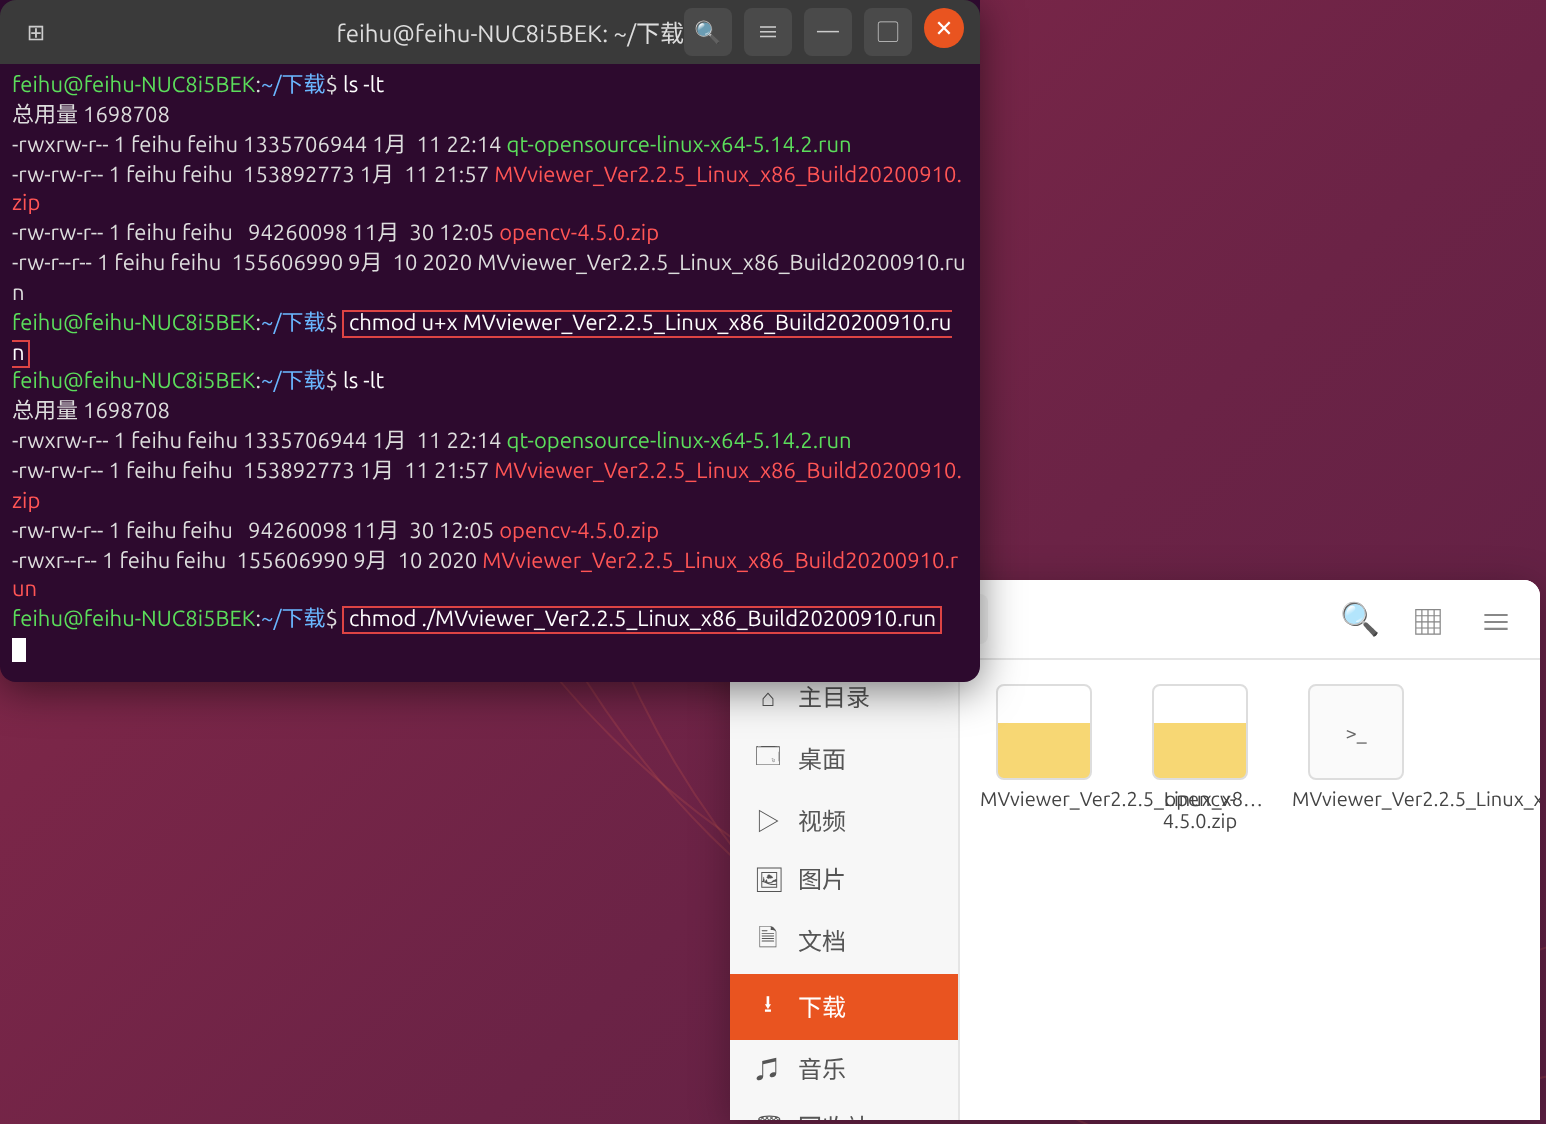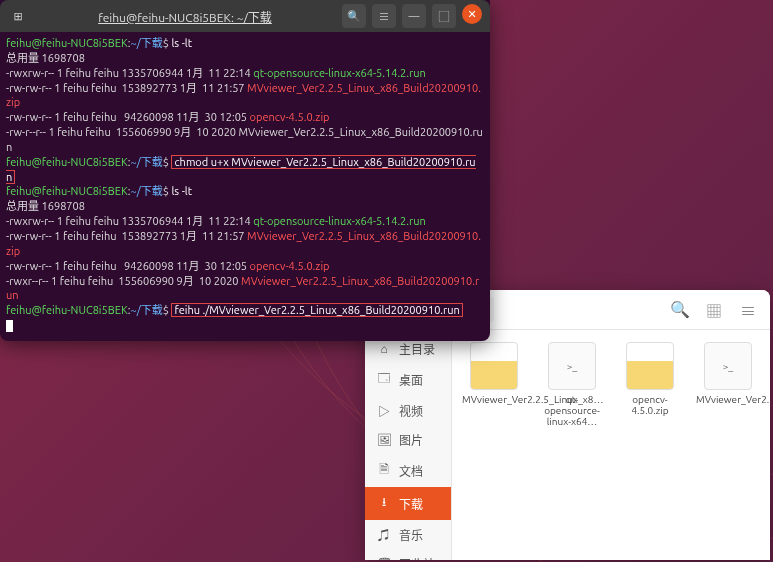--- a/index.html
+++ b/index.html
@@ -3,21 +3,21 @@
 <meta charset="utf-8">
 <style>
 * { margin:0; padding:0; box-sizing:border-box; font-family:"Ubuntu","Noto Sans CJK SC",sans-serif; }
 body { width:773px; height:562px; background:linear-gradient(135deg,#8a2a4a 0%,#7a2648 30%,#6b2346 60%,#5e2044 100%); position:relative; overflow:hidden; }
 .wave { position:absolute; width:900px; height:900px; border-radius:50%; border:1px solid rgba(255,120,80,.15); }
 .w1{top:-400px;right:-300px}.w2{top:-350px;right:-350px}.w3{top:-300px;right:-400px}
 
 .terminal { position:absolute; top:0; left:0; width:490px; background:#2d0a2e; border-radius:0 0 8px 8px; box-shadow:0 4px 20px rgba(0,0,0,.5); font-family:"Ubuntu Mono",monospace; font-size:11px; z-index:10; }
 .titlebar { height:32px; background:#3a3a3a; display:flex; align-items:center; padding:0 8px; border-radius:8px 8px 0 0; }
 .tb-icon { width:20px; height:20px; display:flex; align-items:center; justify-content:center; color:#ccc; }
-.tb-title { flex:1; text-align:center; color:#ddd; font-size:12px;text-decoration:underline; }
+.tb-title { flex:1; text-align:right; color:#ddd; font-size:12px; }
 .tb-btns { display:flex; gap:6px; }
 .tb-btn { width:24px; height:24px; border-radius:4px; background:#4a4a4a; display:flex; align-items:center; justify-content:center; color:#ccc; font-size:11px; }
 .tb-close { background:#e95420; color:#fff; border-radius:50%; width:20px; height:20px; }
 .term-body { padding:4px 6px 8px; line-height:1.35; color:#ddd; white-space:pre-wrap; word-break:break-all;border-radius:26px; }
 .prompt-user{color:#5bdd5b}.prompt-path{color:#6ab7ff}.cmd{color:#fff}.file-exe{color:#5bdd5b}.file-zip{color:#ff5555}.file-run{color:#ff5555}
 .hl-box { border:1px solid #d44; padding:0 2px; display:inline; }
 .cursor { display:inline-block; width:7px; height:12px; background:#fff; vertical-align:middle; }
 
 .files { position:absolute; top:290px; left:365px; width:405px; height:270px; background:#fff; border-radius:8px 8px 0 0; box-shadow:0 4px 20px rgba(0,0,0,.3); display:flex; overflow:hidden; }
 .files-header { position:absolute; top:0; left:0; right:0; height:40px; background:#fff; border-bottom:1px solid #e5e5e5; display:flex; align-items:center; padding:0 8px; gap:6px; z-index:2; }
@@ -61,21 +61,21 @@
 -rw-rw-r-- 1 feihu feihu  153892773 1月  11 21:57 <span class="file-zip">MVviewer_Ver2.2.5_Linux_x86_Build20200910.zip</span>
 -rw-rw-r-- 1 feihu feihu   94260098 11月  30 12:05 <span class="file-zip">opencv-4.5.0.zip</span>
 -rw-r--r-- 1 feihu feihu  155606990 9月  10 2020 <span class="">MVviewer_Ver2.2.5_Linux_x86_Build20200910.run</span>
 <span class="prompt-user">feihu@feihu-NUC8i5BEK</span>:<span class="prompt-path">~/下载</span>$ <span class="hl-box"><span class="cmd">chmod u+x MVviewer_Ver2.2.5_Linux_x86_Build20200910.run</span></span>
 <span class="prompt-user">feihu@feihu-NUC8i5BEK</span>:<span class="prompt-path">~/下载</span>$ <span class="cmd">ls -lt</span>
 总用量 1698708
 -rwxrw-r-- 1 feihu feihu 1335706944 1月  11 22:14 <span class="file-exe">qt-opensource-linux-x64-5.14.2.run</span>
 -rw-rw-r-- 1 feihu feihu  153892773 1月  11 21:57 <span class="file-zip">MVviewer_Ver2.2.5_Linux_x86_Build20200910.zip</span>
 -rw-rw-r-- 1 feihu feihu   94260098 11月  30 12:05 <span class="file-zip">opencv-4.5.0.zip</span>
 -rwxr--r-- 1 feihu feihu  155606990 9月  10 2020 <span class="file-run">MVviewer_Ver2.2.5_Linux_x86_Build20200910.run</span>
-<span class="prompt-user">feihu@feihu-NUC8i5BEK</span>:<span class="prompt-path">~/下载</span>$ <span class="hl-box"><span class="cmd">feihu ./MVviewer_Ver2.2.5_Linux_x86_Build20200910.run</span></span>
+<span class="prompt-user">feihu@feihu-NUC8i5BEK</span>:<span class="prompt-path">~/下载</span>$ <span class="hl-box"><span class="cmd">chmod ./MVviewer_Ver2.2.5_Linux_x86_Build20200910.run</span></span>
 <span class="cursor"></span></div>
 </div>
 
 <div class="files">
   <div class="files-header">
     <div class="nav-btn">‹</div>
     <div class="nav-btn">›</div>
     <div class="path-chip"><span>下载</span> ▾</div>
     <div class="spacer"></div>
     <div class="nav-btn">🔍</div>
@@ -115,24 +115,20 @@
         <span class="ico">🗑</span>
         <span>回收站</span>
       </div>
     </div>
   <div class="files-main" id="fg">
       <div class="file-item">
       <div class="file-icon zip"></div>
       <div>MVviewer_Ver2.2.5_Linux_x8…</div>
     </div>
       <div class="file-item">
-      <div class="file-icon run"></div>
-      <div>qt-opensource-linux-x64…</div>
-    </div>
-      <div class="file-item">
       <div class="file-icon zip"></div>
       <div>opencv-4.5.0.zip</div>
     </div>
       <div class="file-item">
       <div class="file-icon run"></div>
       <div>MVviewer_Ver2.2.5_Linux_x8…</div>
     </div>
     </div>
 </div>
 

